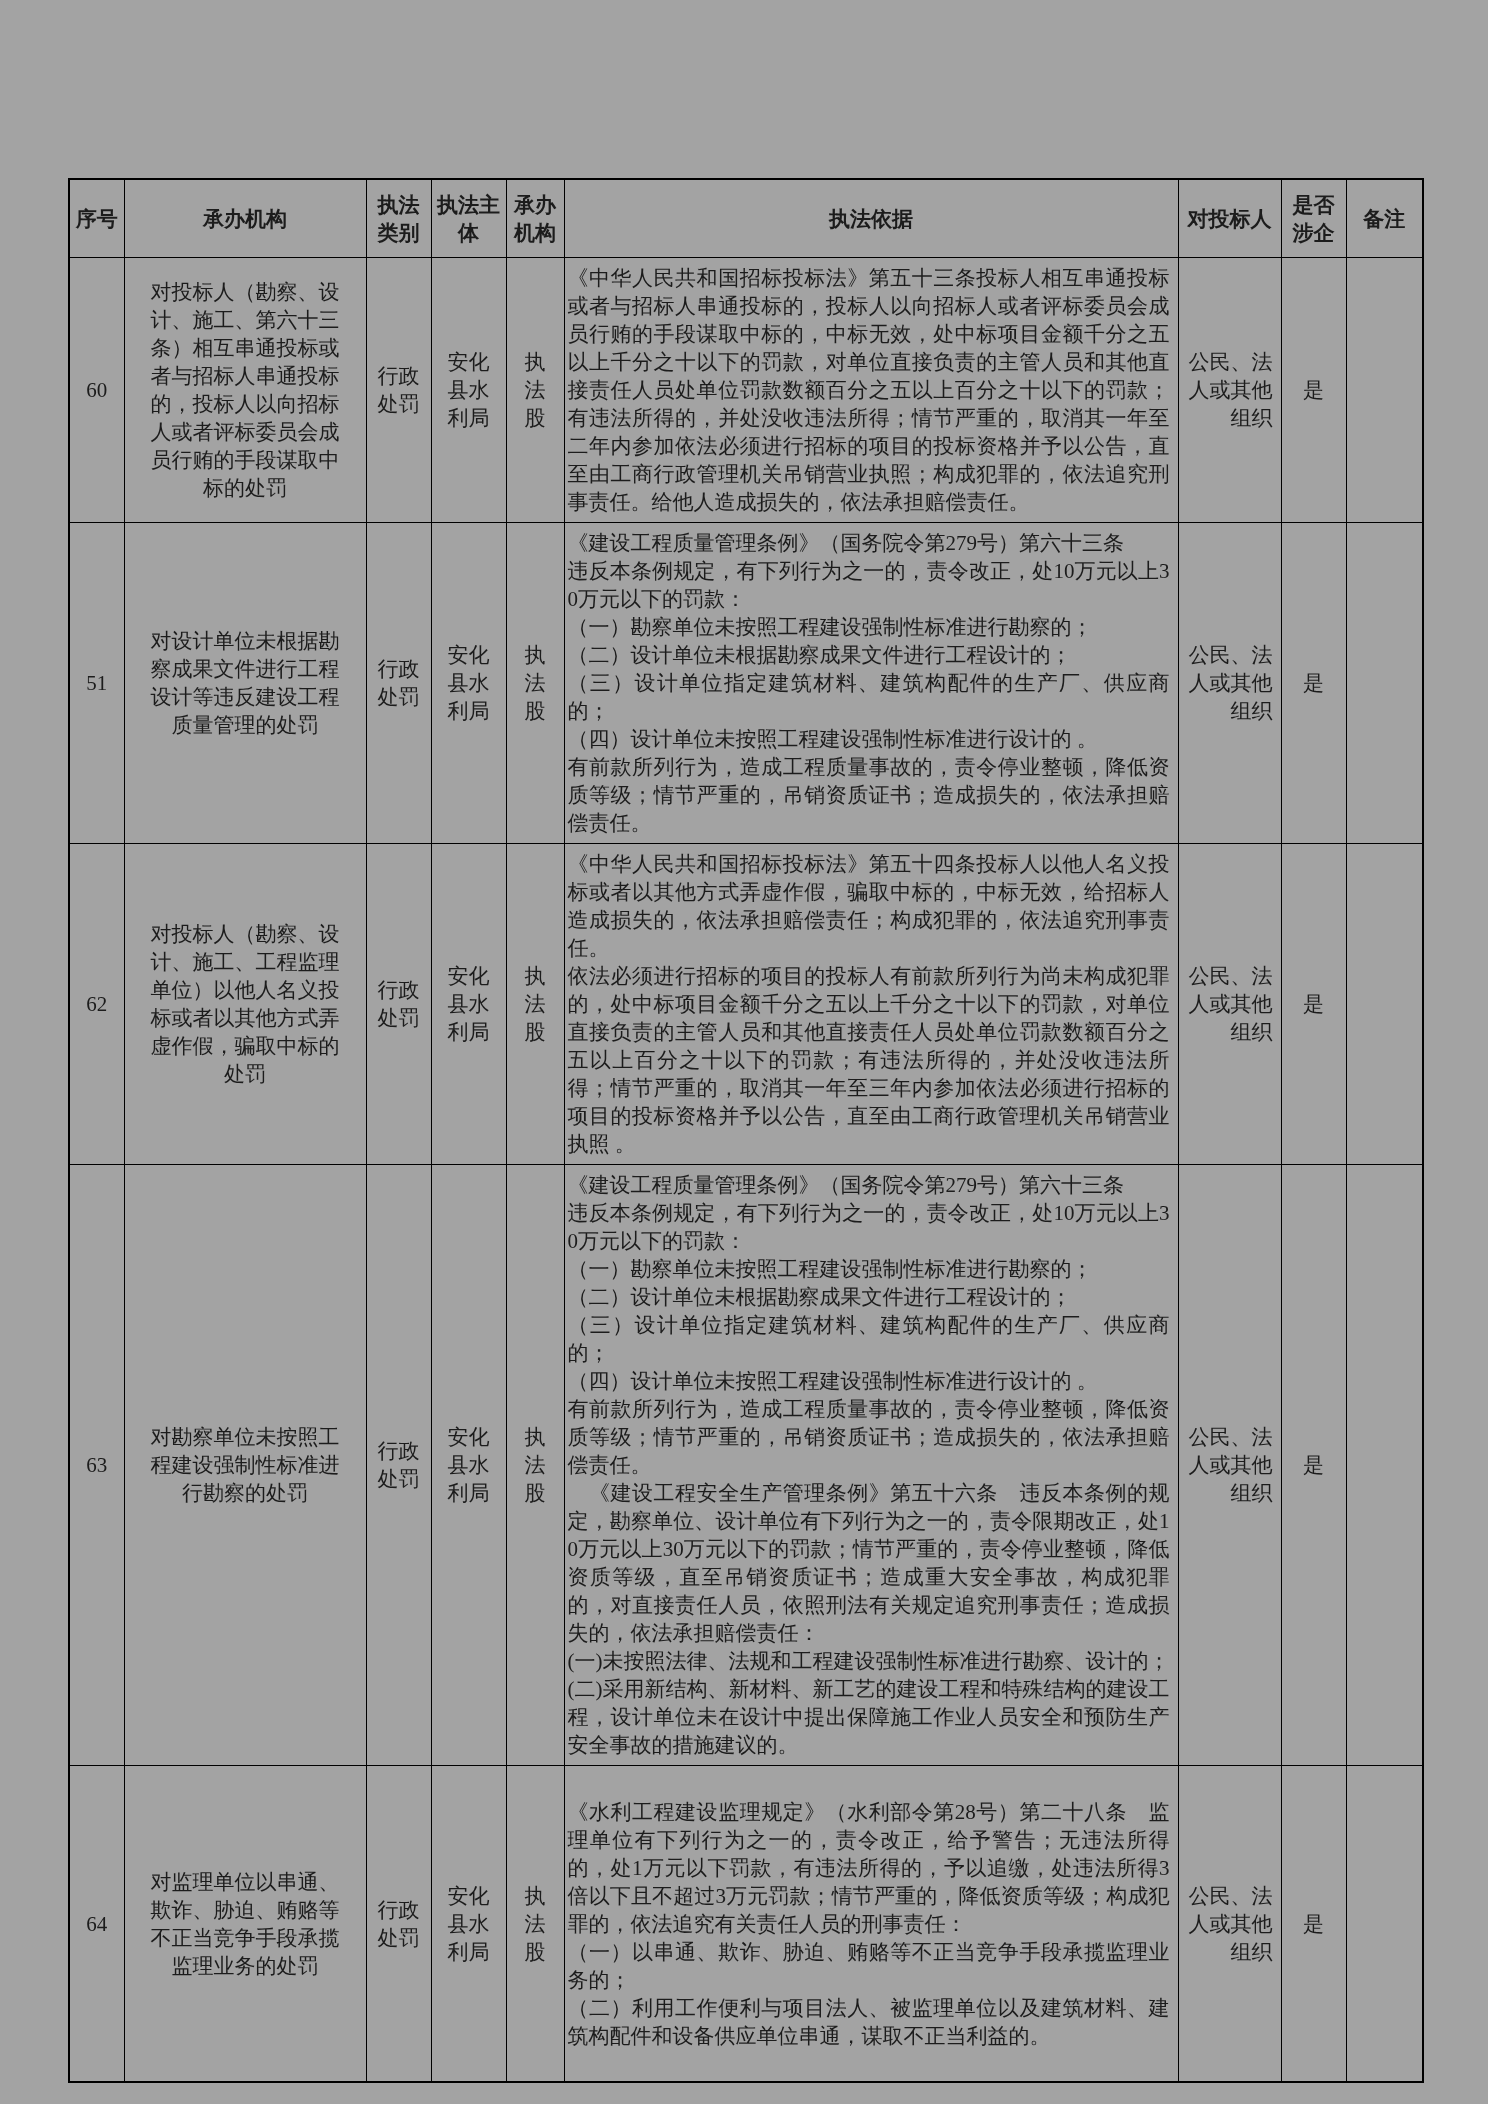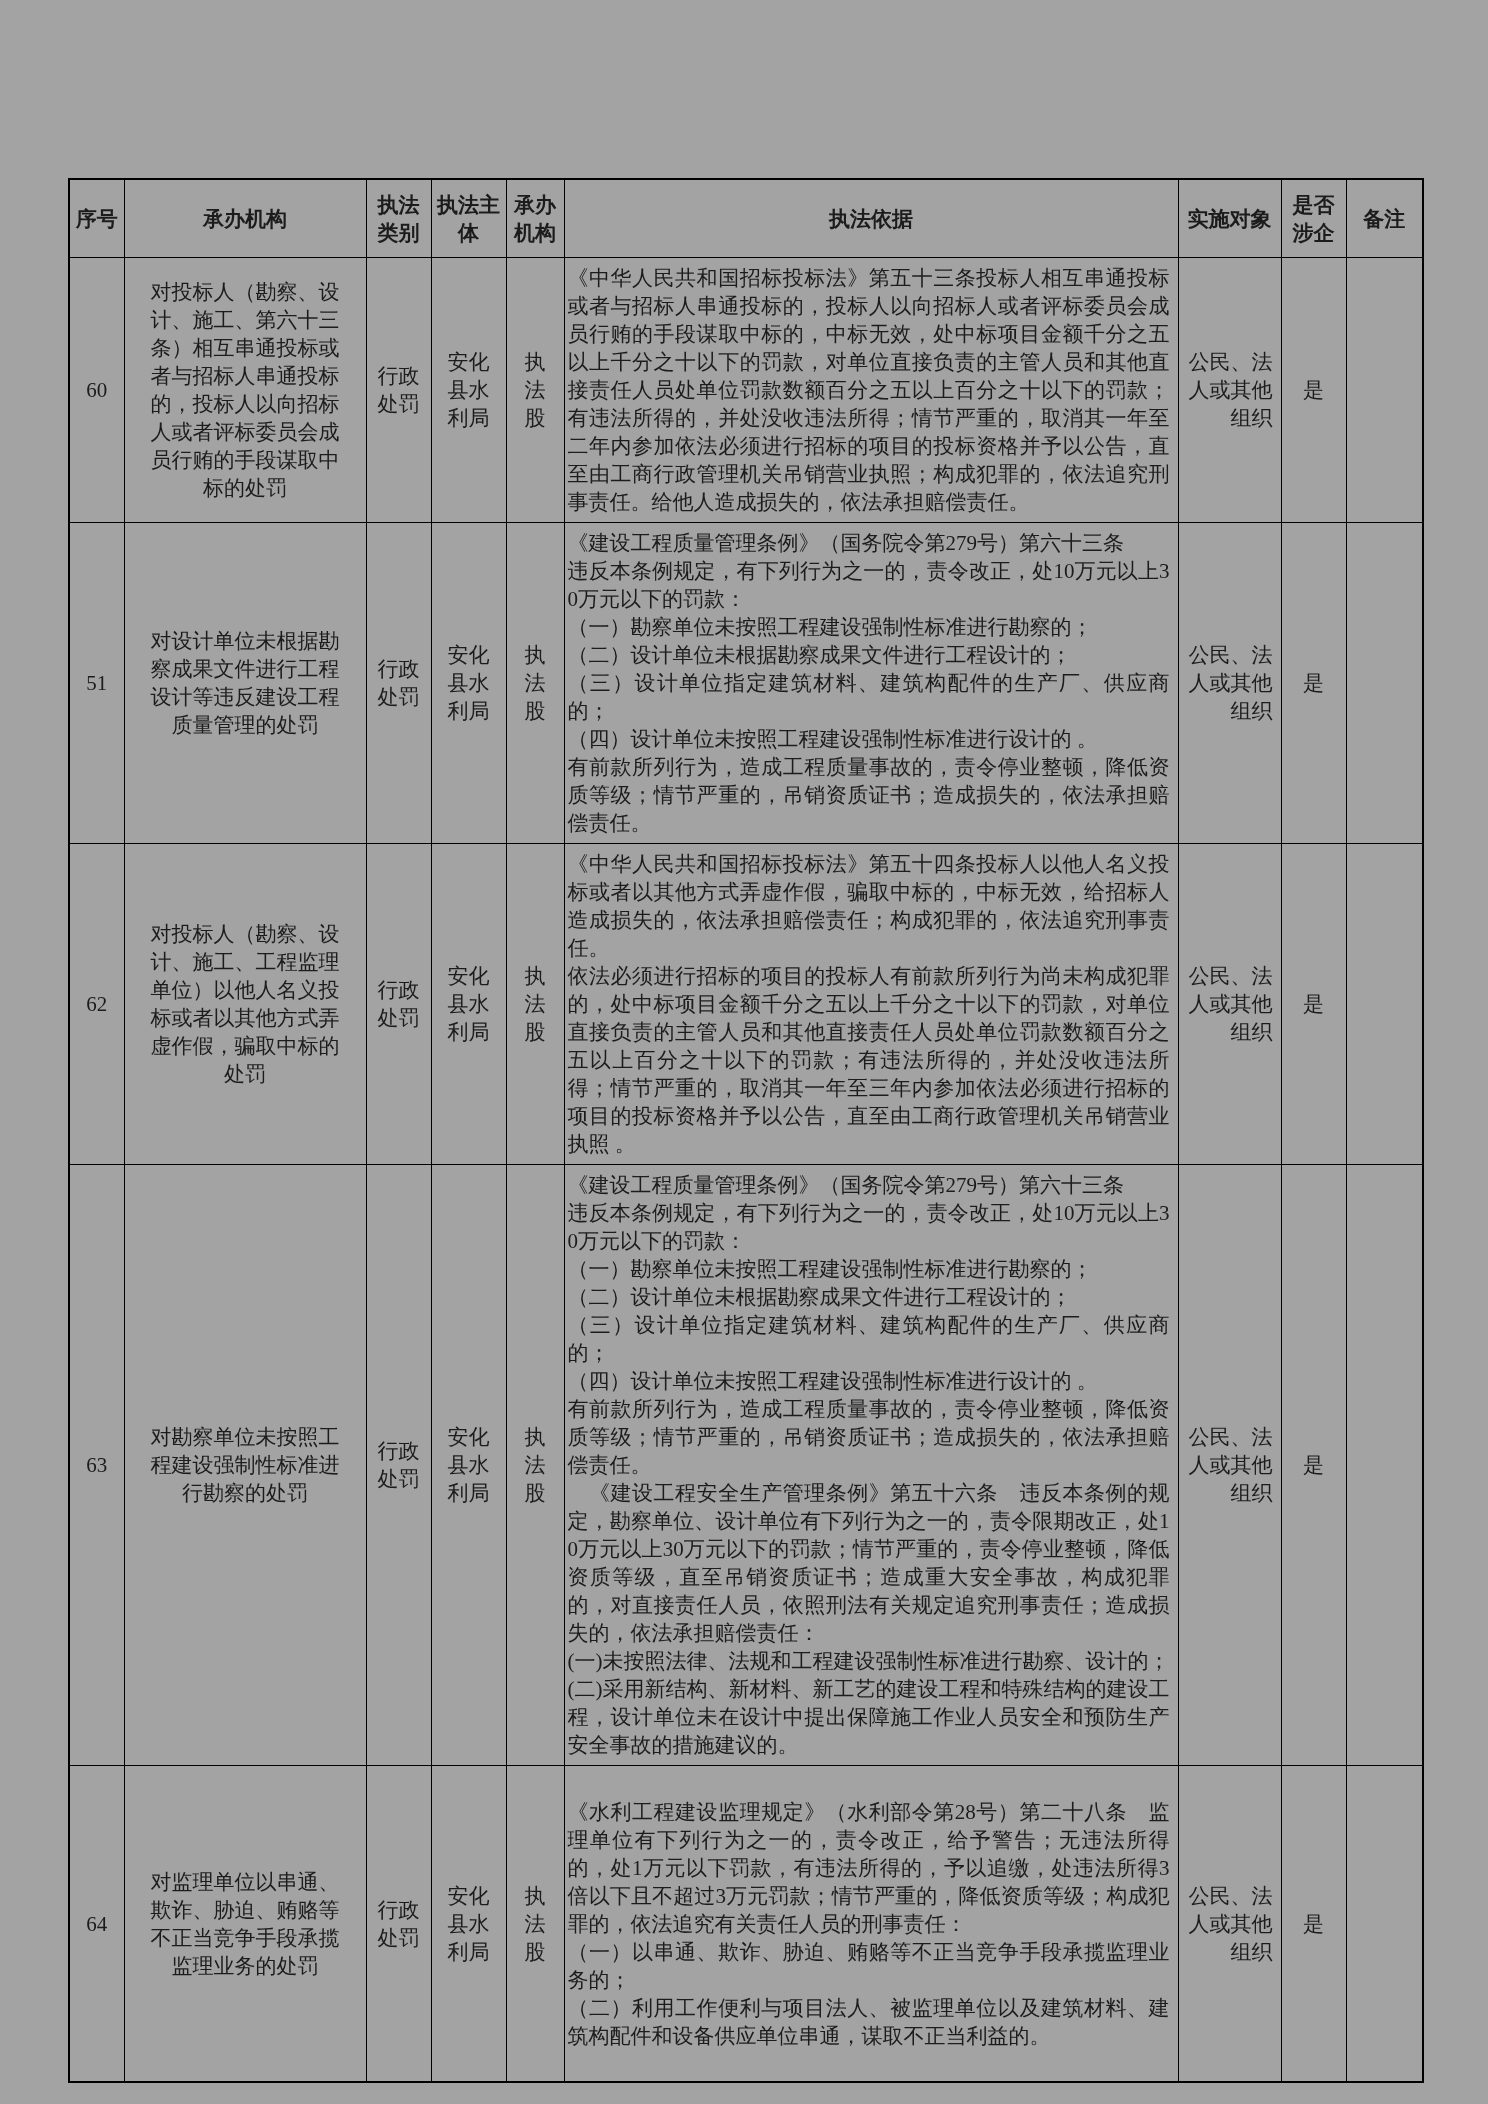--- a/index.html
+++ b/index.html
@@ -65,21 +65,21 @@
       <col style="width:77px">
     </colgroup>
     <thead>
       <tr>
         <th>序号</th>
         <th>承办机构</th>
         <th>执法类别</th>
         <th>执法主体</th>
         <th>承办机构</th>
         <th>执法依据</th>
-        <th>实施对象</th>
+        <th>对投标人</th>
         <th>是否涉企</th>
         <th>备注</th>
       </tr>
     </thead>
     <tbody>
       <tr class="r-60">
         <td class="c-no">60</td>
         <td class="c-name">对投标人（勘察、设计、施工、第六十三条）相互串通投标或者与招标人串通投标的，投标人以向招标人或者评标委员会成员行贿的手段谋取中标的处罚</td>
         <td class="c-cat">行政处罚</td>
         <td class="c-subj">安化县水利局</td>

